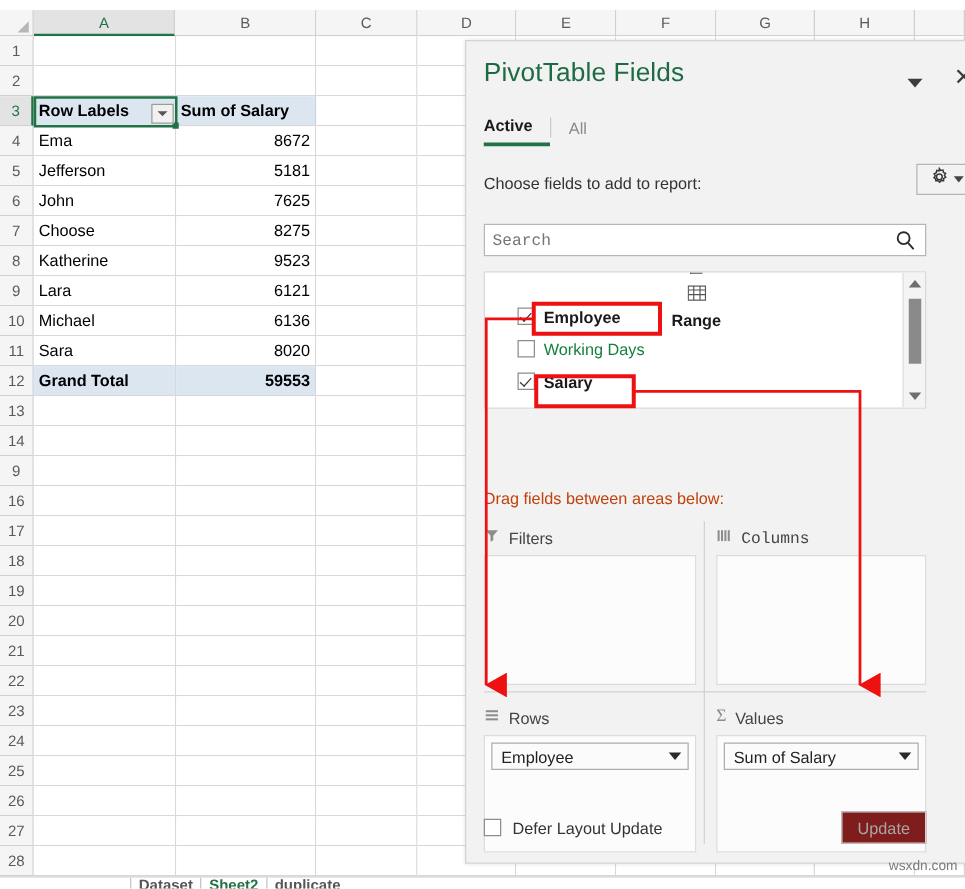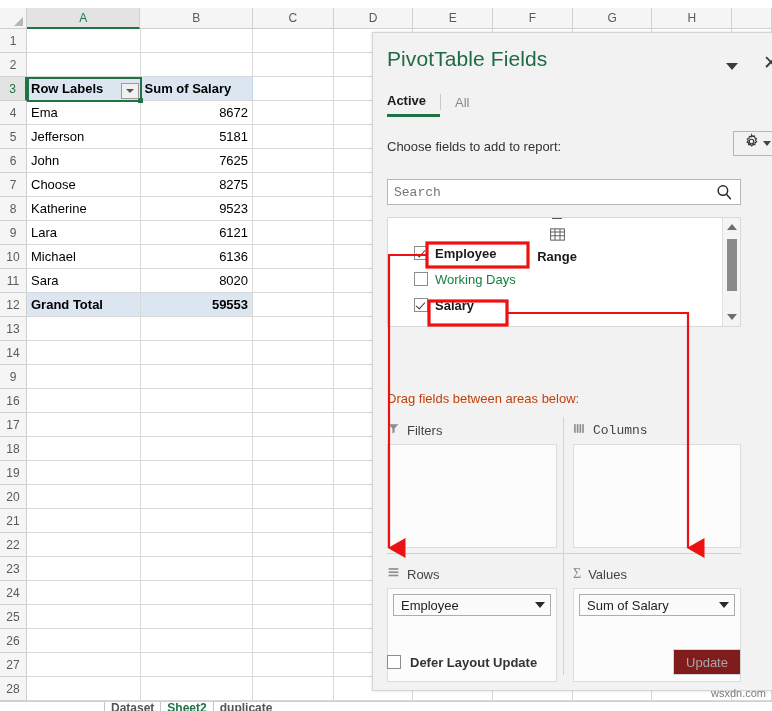--- a/index.html
+++ b/index.html
@@ -390,21 +390,21 @@
     width: 354px; height: 28px;
     display: flex; align-items: center;
     justify-content: space-between;
   }
   #defer-left { display: flex; align-items: center; gap: 9px; }
   #defer-cbx {
     width: 14px; height: 14px;
     border: 1px solid #8d8d8d;
     background: #fff;
   }
-  #defer-text { font-size: 13px; color: #333; font-weight: bold; }
+  #defer-text { font-size: 13px; color: #333; }
   #update-btn {
     width: 68px; height: 26px;
     border: 1px solid #d3d3d3;
     background: #7f1d1d;
     color: #a7a7a7;
     font-size: 13px;
     display: flex; align-items: center; justify-content: center;
     font-family: "Liberation Sans", sans-serif;
   }
 

